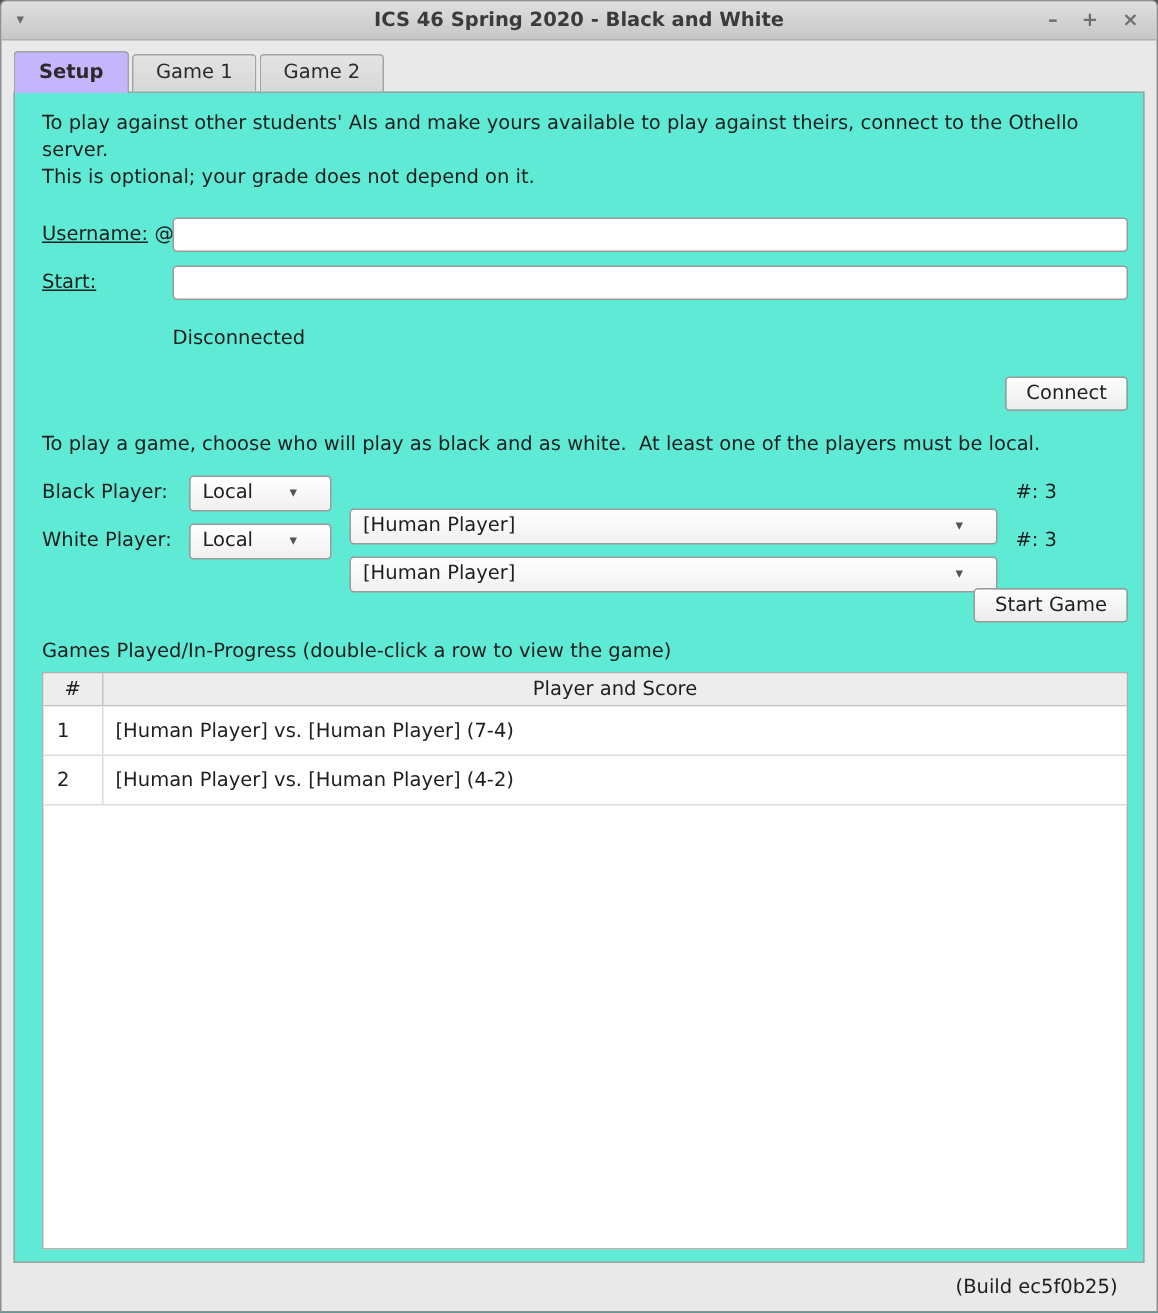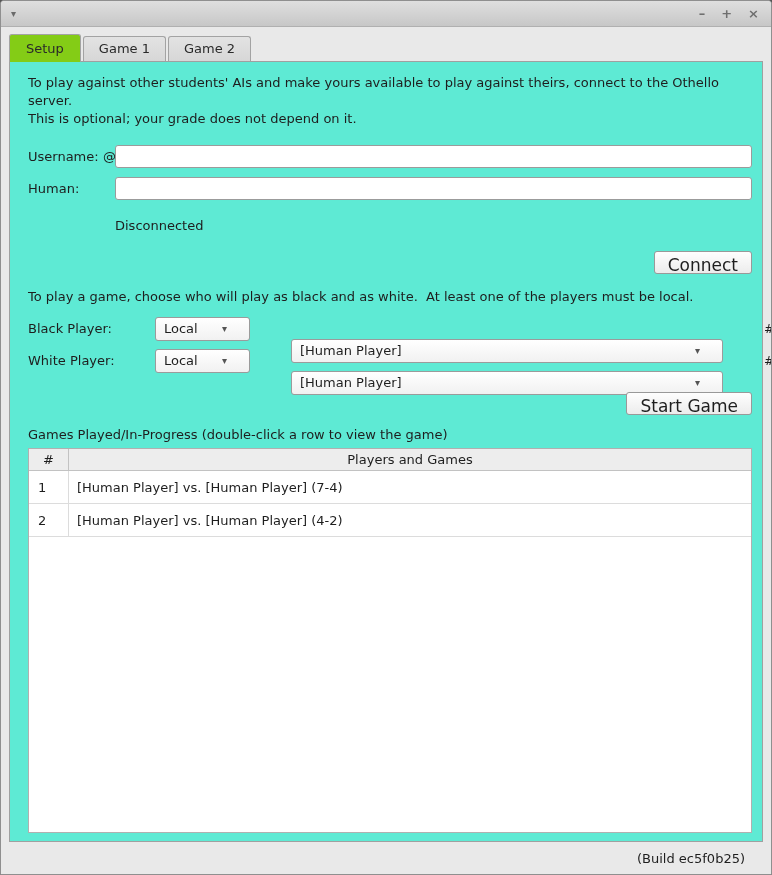--- a/index.html
+++ b/index.html
@@ -53,63 +53,63 @@
     border: 1px solid #a3a3a3;
     border-bottom: none;
     border-radius: 3px 3px 0 0;
     padding: 4px 15px 5px 15px;
     background: linear-gradient(#e3e3e3, #d7d7d7);
     color: #2a2a2a;
     margin-right: 2px;
     cursor: default;
   }
   .tab.active {
-    background: #84cc16;
+    background: #c4b5fd;
     padding: 6px 16px 6px 16px;
     margin-bottom: -1px;
-    position: relative; z-index: 3;
+    position: relative; z-index: 3; font-weight: bold;
   }
   
   .frame {
     margin: 0 8px;
     border: 1px solid #a0a0a0;
     background: #5eead4;
     height: 781px; flex: 0 0 781px;
     padding: 12px 10px 8px 10px;
     display: flex; flex-direction: column;
     position: relative; z-index: 1;
   }
   .intro { margin: 0 0 0 8px; line-height: 18px; white-space: pre-wrap; }
   .form-area { margin-top: 16px; }
   .form-row {
     display: flex; align-items: center;
     margin: 0 0 8px 8px; height: 24px;
   }
-  .form-row .flabel { width: 75px; flex: 0 0 75px; }
+  .form-row .flabel { width: 75px; flex: 0 0 75px; text-decoration: underline; }
   .form-row .at-prefix { width: 12px; flex: 0 0 12px; text-align: left; }
   .form-row .no-prefix { width: 12px; flex: 0 0 12px; }
   .text-input {
     flex: 1; height: 23px;
     border: 1px solid #9b9b9b; border-radius: 3px;
     background: #fff; outline: none;
     font-family: "DejaVu Sans", sans-serif; font-size: 13px;
     padding: 0 5px;
   }
   .status-line { margin: 10px 0 0 95px; }
   .btn-row { display: flex; justify-content: flex-end; margin-top: 18px; }
   .push-btn {
     border: 1px solid #999; border-radius: 3px;
     background: linear-gradient(#fefefe, #ececec);
-    font-family: "DejaVu Sans", sans-serif; font-size: 17px; color: #1e1e1e;
+    font-family: "DejaVu Sans", sans-serif; font-size: 13px; color: #1e1e1e;
     padding: 3px 13px; height: 23px; cursor: default;
   }
   .game-instr { margin: 14px 0 0 8px; line-height: 18px; white-space: pre-wrap; }
   .player-row {
     display: flex; align-items: center;
-    margin: 0 0 7px 8px; height: 25px; gap: 29px;
+    margin: 0 0 7px 8px; height: 25px;
   }
   .player-row .plabel { width: 98px; flex: 0 0 98px; }
   .combo {
     height: 24px;
     border: 1px solid #9b9b9b; border-radius: 3px;
     background: linear-gradient(#ffffff, #f1f1f1);
     display: flex; align-items: center;
     padding: 0 22px 0 8px; cursor: default;
   }
   .combo .combo-label { flex: 1; overflow: hidden; white-space: nowrap; }
@@ -161,20 +161,21 @@
     padding-right: 26px;
   }
 </style>
 </head>
 <body>
 
 <div class="window">
 
   <div class="titlebar">
     <span class="menu-btn">▾</span>
+    <span class="title">ICS 46 Spring 2020 - Black and White</span>
     <span class="controls">
       <span>–</span>
       <span>+</span>
       <span>×</span>
     </span>
   </div>
 
   <div class="tabbar">
     <div class="tab active">Setup</div>
     <div class="tab">Game 1</div>
@@ -185,21 +186,21 @@
 
     <div class="intro"><span>To play against other students' AIs and make yours available to play against theirs, connect to the Othello server.</span><br><span>This is optional; your grade does not depend on it.</span></div>
 
     <div class="form-area">
       <div class="form-row">
         <span class="flabel">Username:</span>
         <span class="at-prefix">@</span>
         <input class="text-input" type="text" value="" style="">
       </div>
       <div class="form-row">
-        <span class="flabel">Human:</span>
+        <span class="flabel">Start:</span>
         <span class="no-prefix"></span>
         <input class="text-input" type="text" value="" style="">
       </div>
     </div>
 
     <div class="status-line">Disconnected</div>
 
     <div class="btn-row">
       <button class="push-btn">Connect</button>
     </div>
@@ -235,21 +236,21 @@
 
     <div class="btn-row" style="margin-top: 12px;">
       <button class="push-btn">Start Game</button>
     </div>
 
     <div class="games-label">Games Played/In-Progress (double-click a row to view the game)</div>
 
     <div class="games-table">
       <div class="gt-header">
         <div class="col-num">#</div>
-        <div class="col-players">Players and Games</div>
+        <div class="col-players">Player and Score</div>
       </div>
       <div class="gt-row">
         <div class="cell-num">1</div>
         <div class="cell-players">[Human Player] vs. [Human Player] (7-4)</div>
       </div>
       <div class="gt-row">
         <div class="cell-num">2</div>
         <div class="cell-players">[Human Player] vs. [Human Player] (4-2)</div>
       </div>
     </div>

